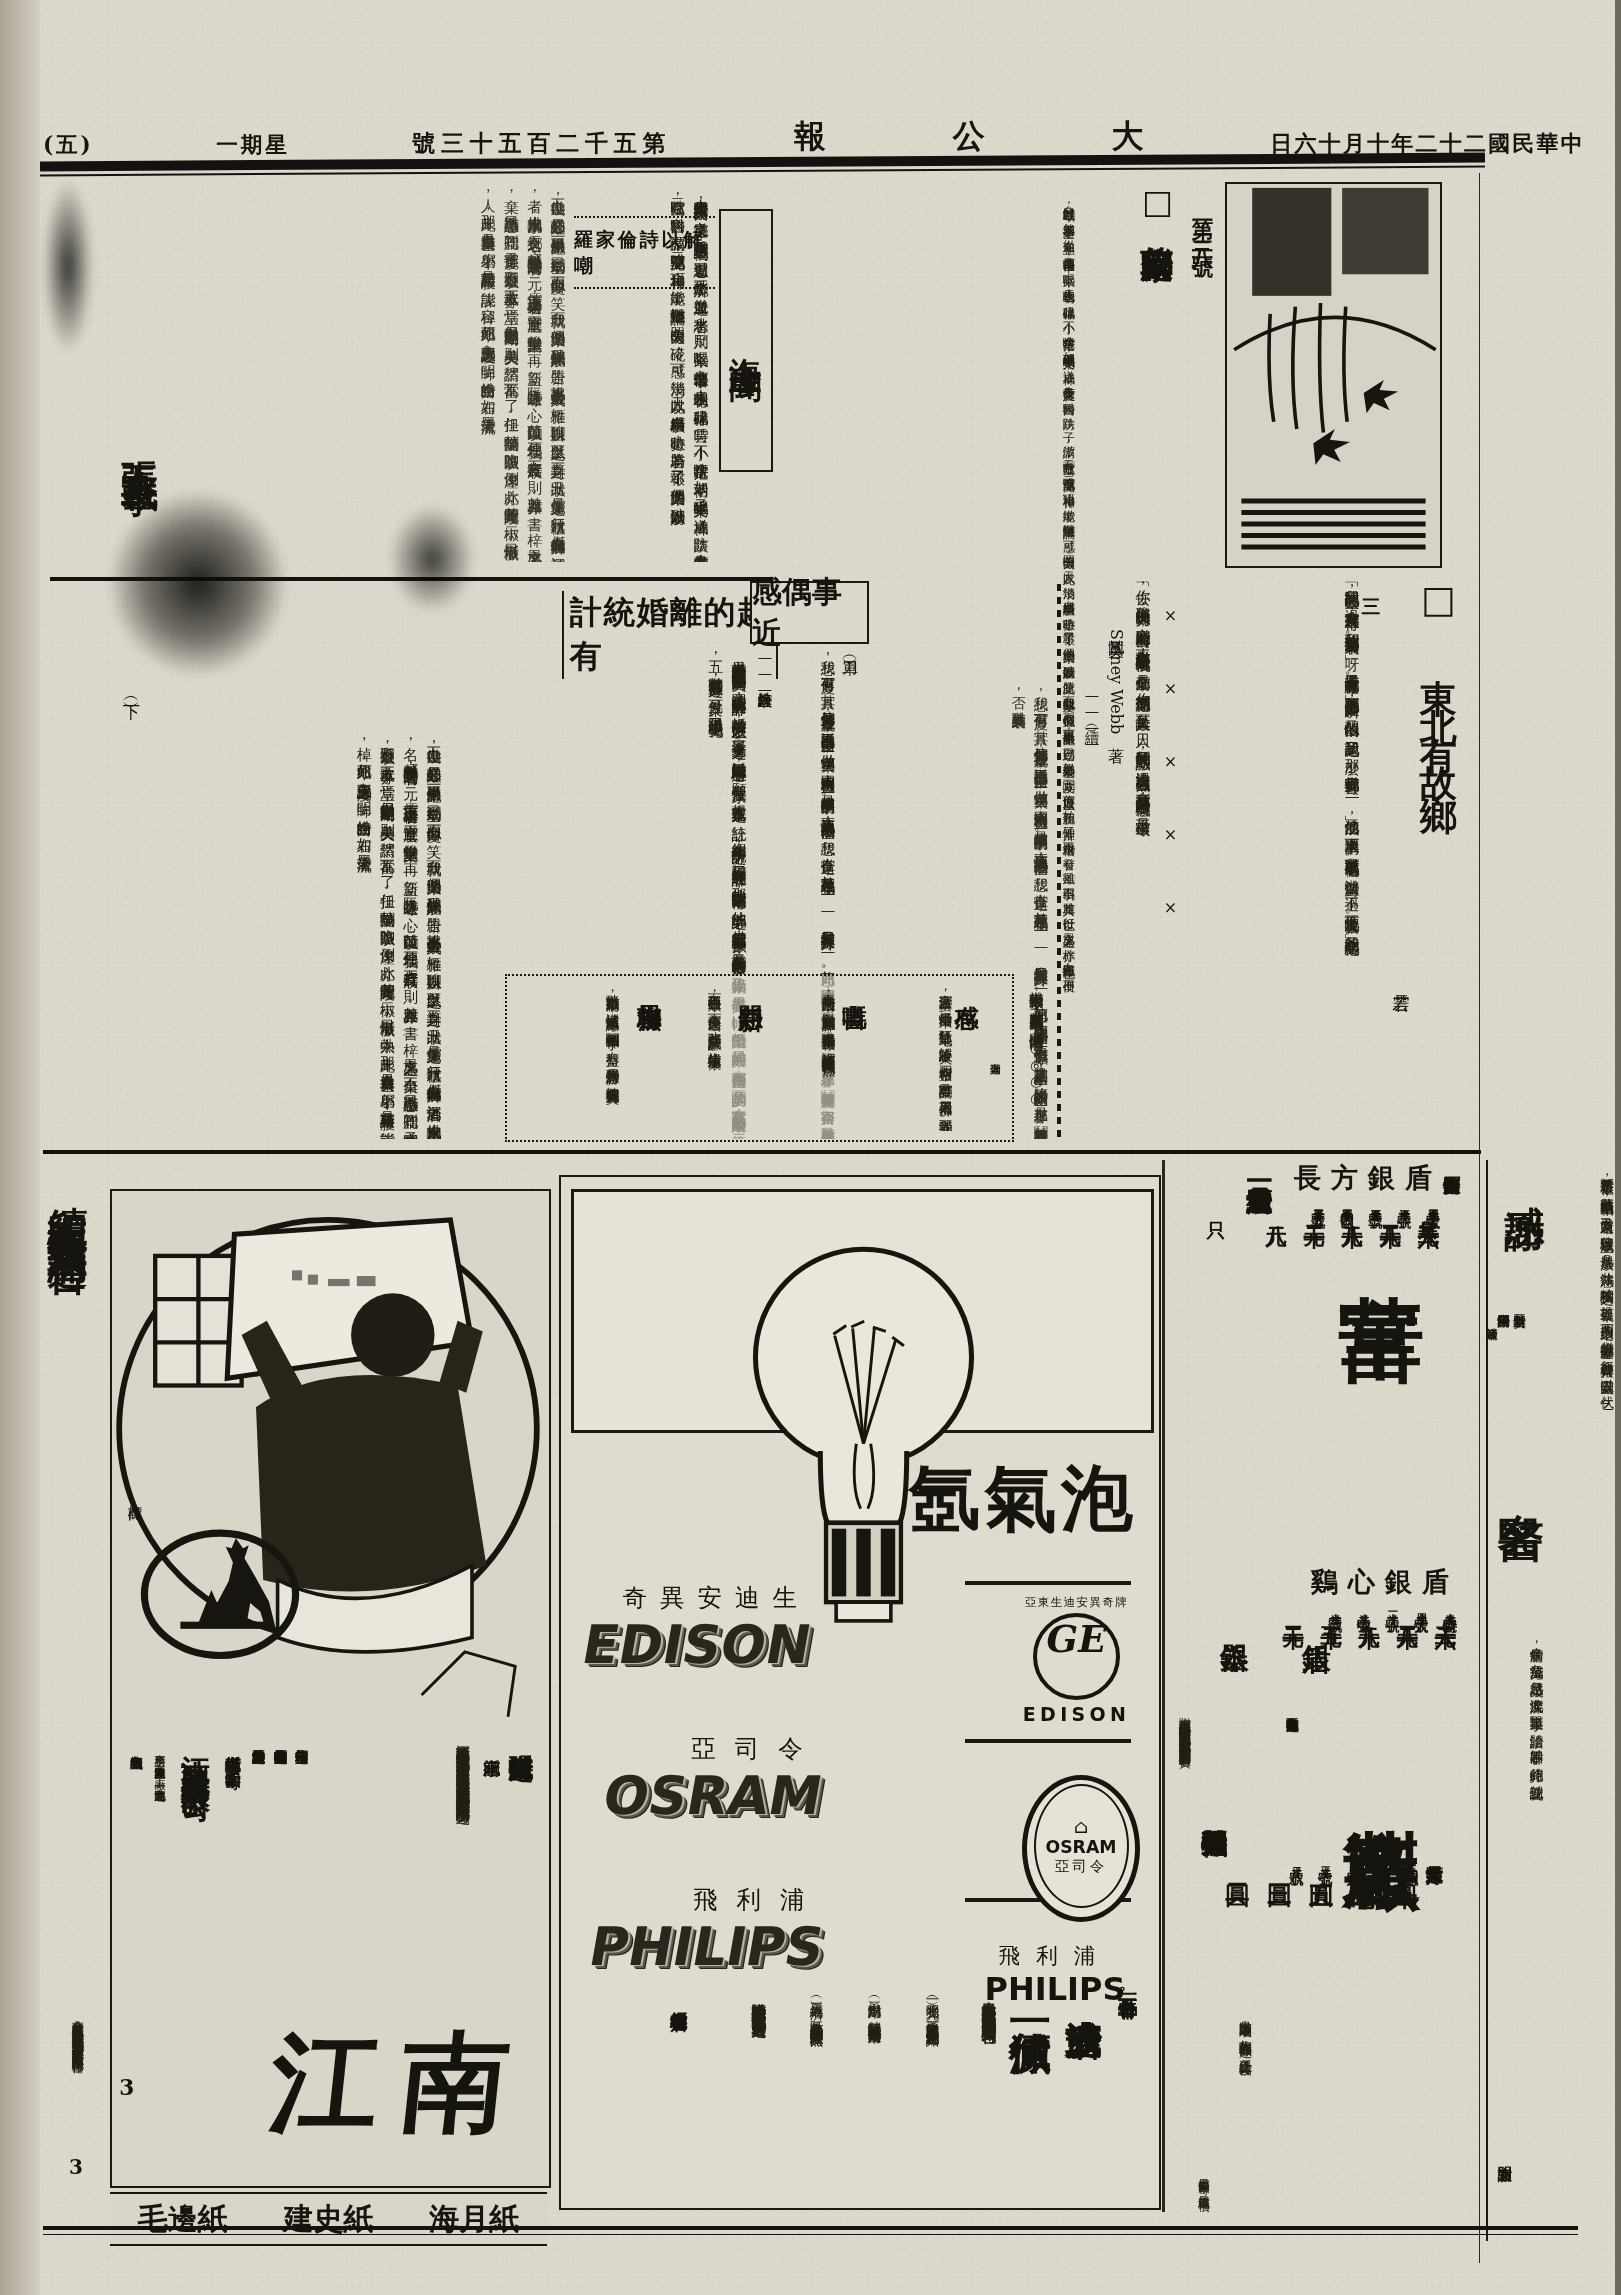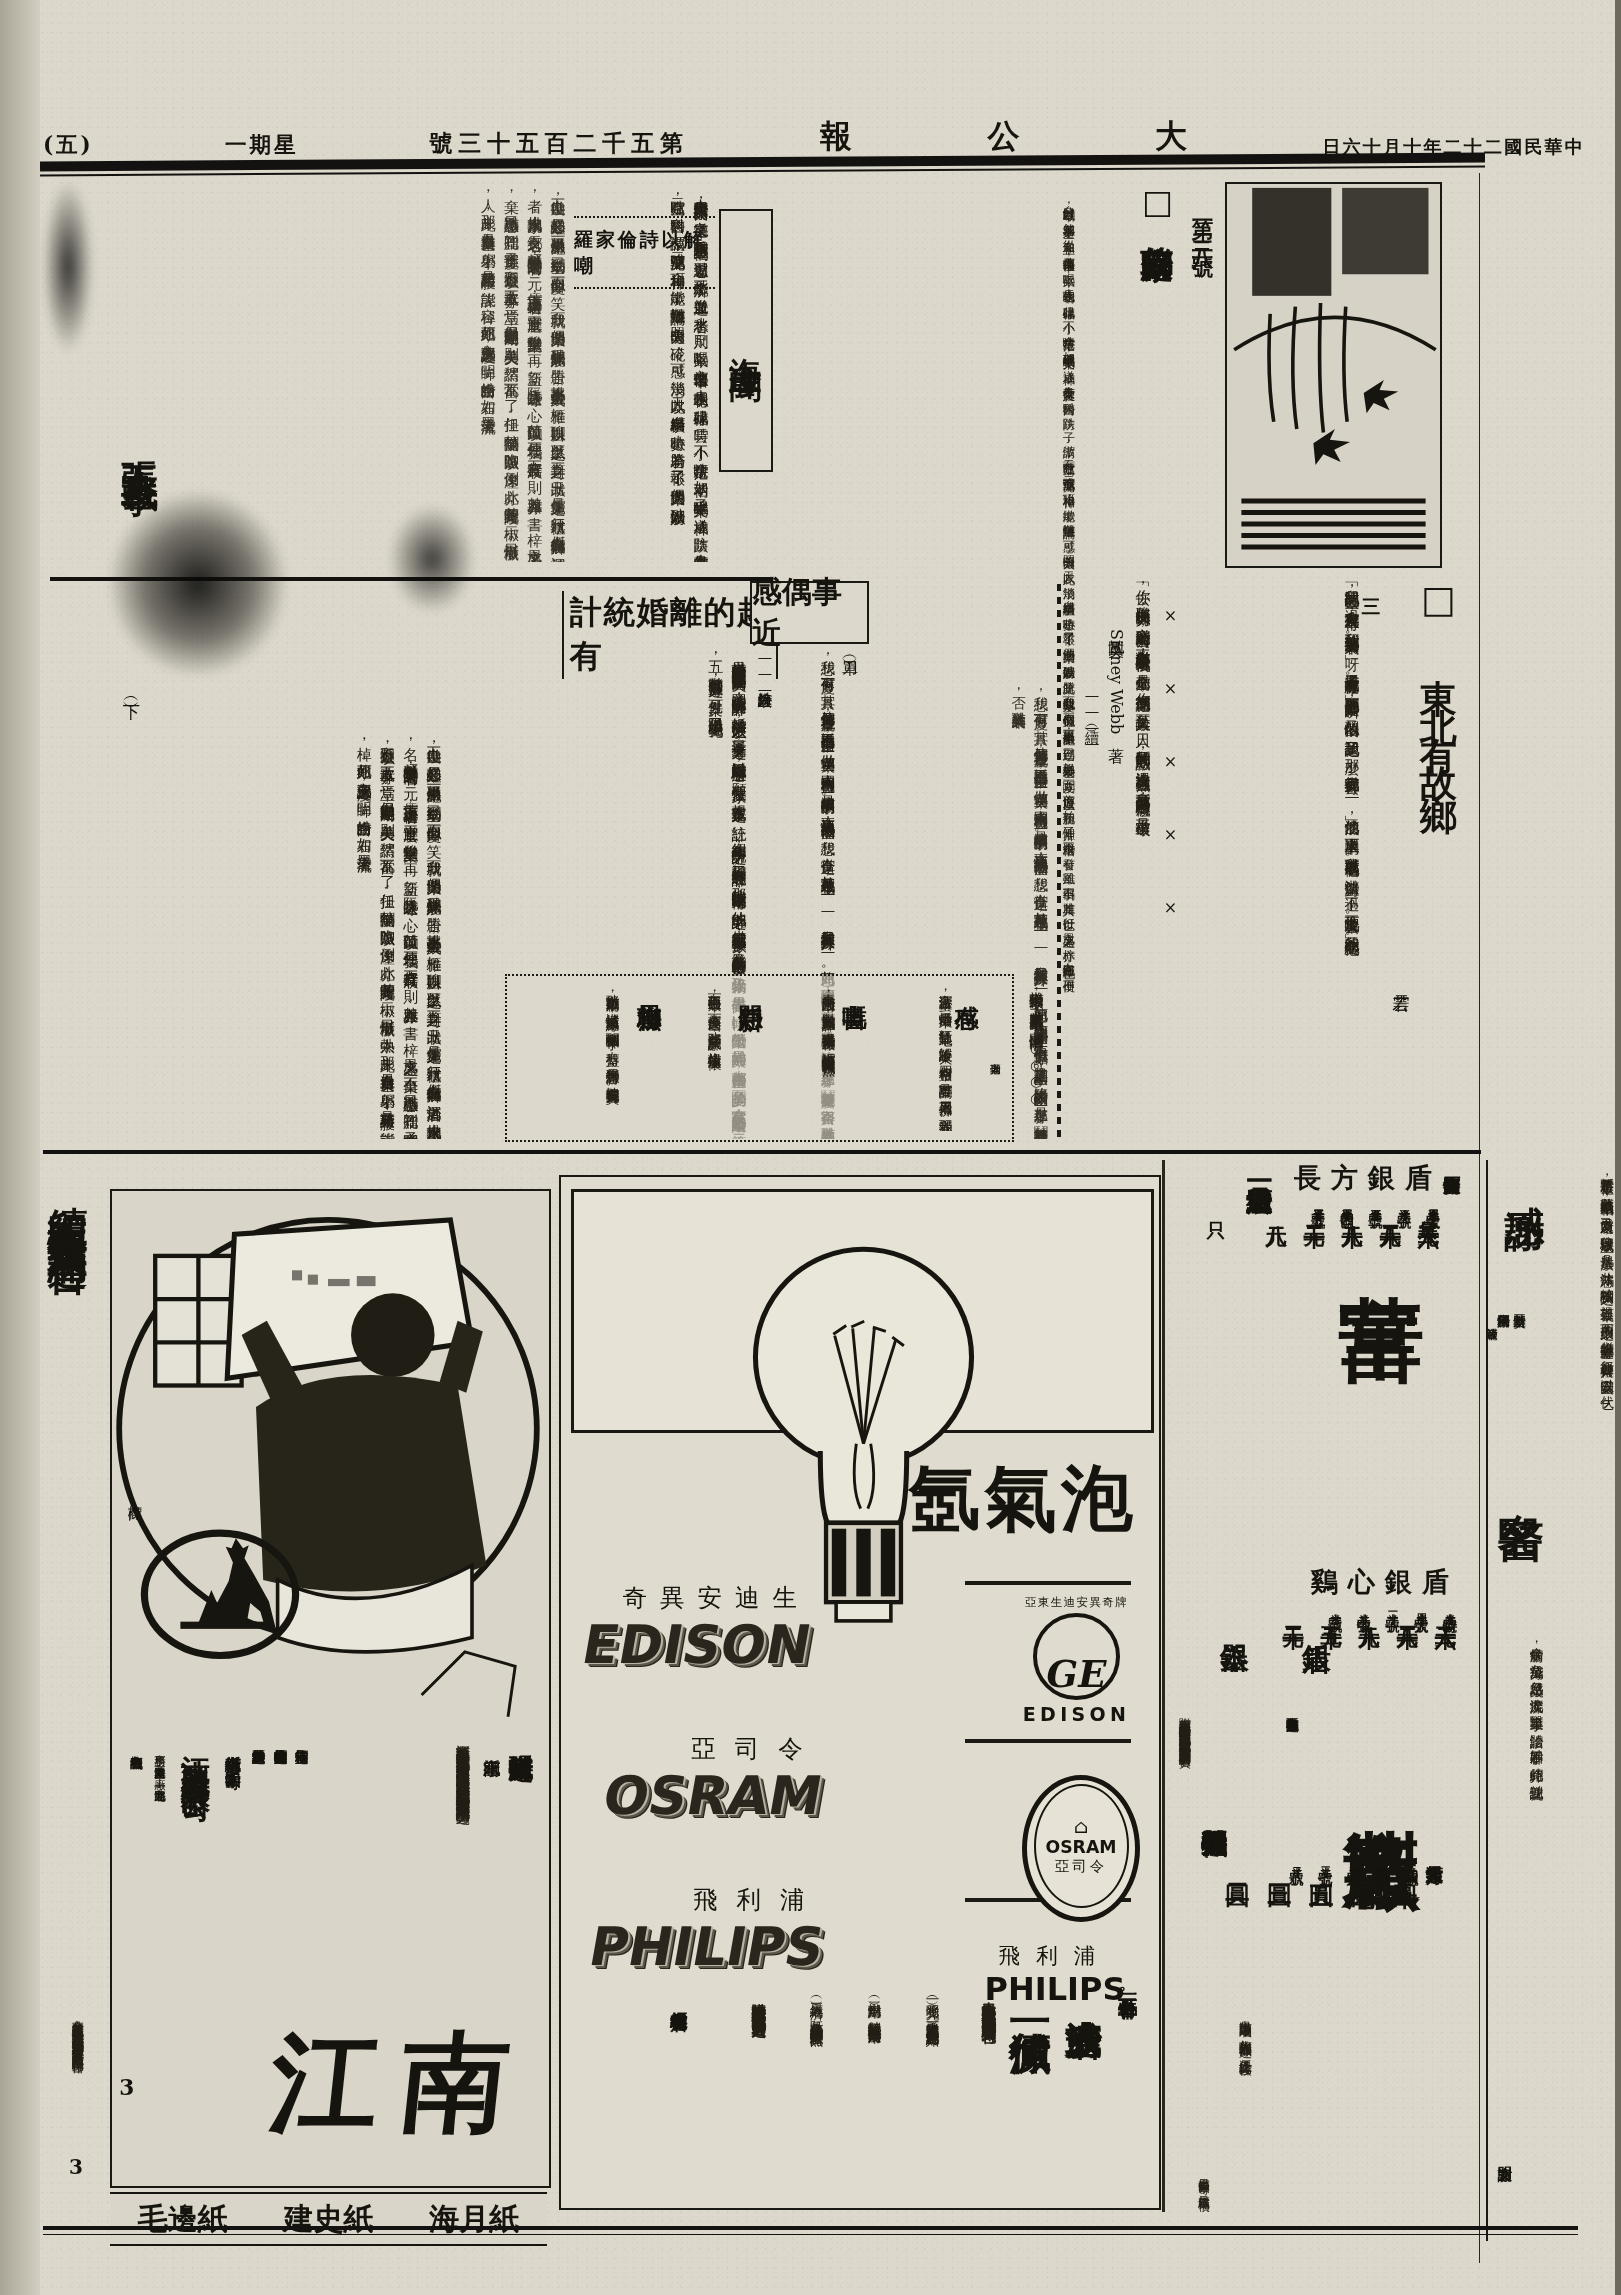--- a/index.html
+++ b/index.html
@@ -34,21 +34,21 @@
 
 <div class="page">
 
   <div class="abs" style="left:43px;top:94px;width:1542px;height:65px;display:flex;flex-direction:row;align-items:flex-end;justify-content:space-between;">
     <div class="hdr-sm" style="font-size:21.6px;">(五)</div>
     <div class="hdr-sm" style="font-size:21.6px;text-align:center;">一期星</div>
     <div class="hdr-sm" style="font-size:23px;letter-spacing:5.8px;">號三十五百二千五第</div>
     <div class="bigtitle" style="font-size:32px;">報</div>
     <div class="bigtitle" style="font-size:32px;">公</div>
     <div class="bigtitle" style="font-size:32px;">大</div>
-    <div class="hdr-sm" style="font-size:18px;letter-spacing:2.2px;">日六十月十年二十二國民華中</div>
+    <div class="hdr-sm" style="font-size:22px;letter-spacing:2.2px;">日六十月十年二十二國民華中</div>
   </div>
   <div class="rule-h" style="left:40px;top:157px;width:1445px;height:10px;transform:rotate(-0.35deg);"></div>
   <div class="rule-h" style="left:40px;top:170px;width:1445px;height:2.2px;transform:rotate(-0.35deg);"></div>
 
   <div class="rule-v" style="left:1479px;top:173px;height:2090px;"></div>
 
   <div class="abs box" style="left:1225px;top:182px;width:213px;height:382px;background:#d6d2c5;overflow:hidden;">
     <svg width="213" height="382" viewBox="0 0 296 530">
       <g stroke="#17150f" fill="none" stroke-width="5">
         <path d="M10 230 Q150 140 290 230"></path>
@@ -238,21 +238,21 @@
       <div style="font-size:24.5px;letter-spacing:19px;direction:rtl;">亞司令</div>
       <div class="blk3d" style="font-size:53px;">OSRAM</div>
     </div>
     <div class="abs" style="left:29px;top:706px;">
       <div style="font-size:24.5px;letter-spacing:19px;direction:rtl;">飛利浦</div>
       <div class="blk3d" style="font-size:53px;">PHILIPS</div>
     </div>
 
     <div class="abs" style="left:447px;top:418px;width:137px;text-align:center;">
       <div class="tag" style="font-size:11.5px;letter-spacing:1.4px;">亞東生迪安異奇牌</div>
-      <div style="width:79px;height:79px;border:4.3px solid #17150f;border-radius:50%;margin:2.9px auto;display:flex;align-items:flex-end;justify-content:center;">
+      <div style="width:79px;height:79px;border:4.3px solid #17150f;border-radius:50%;margin:2.9px auto;display:flex;align-items:flex-start;justify-content:center;">
         <span style="font-size:37px;font-style:italic;font-weight:bold;font-family:'DejaVu Serif','Liberation Serif',serif;">GE</span>
       </div>
       <div style="font-size:19px;font-weight:900;letter-spacing:4.3px;font-family:'DejaVu Sans','Liberation Sans',sans-serif;">EDISON</div>
     </div>
 
     <div class="abs" style="left:461px;top:598px;width:108px;height:137px;border:5px solid #17150f;border-radius:50%;text-align:center;background:#e6e3d6;">
       <div style="width:91px;height:120px;border:2.2px solid #17150f;border-radius:50%;margin:3.6px auto;display:flex;flex-direction:column;align-items:center;justify-content:center;">
         <span style="font-size:19px;">⌂</span>
         <span style="font-size:17.3px;font-weight:900;font-family:'DejaVu Sans','Liberation Sans',sans-serif;">OSRAM</span>
         <span style="font-size:14.4px;letter-spacing:2.9px;direction:rtl;">亞司令</span>

